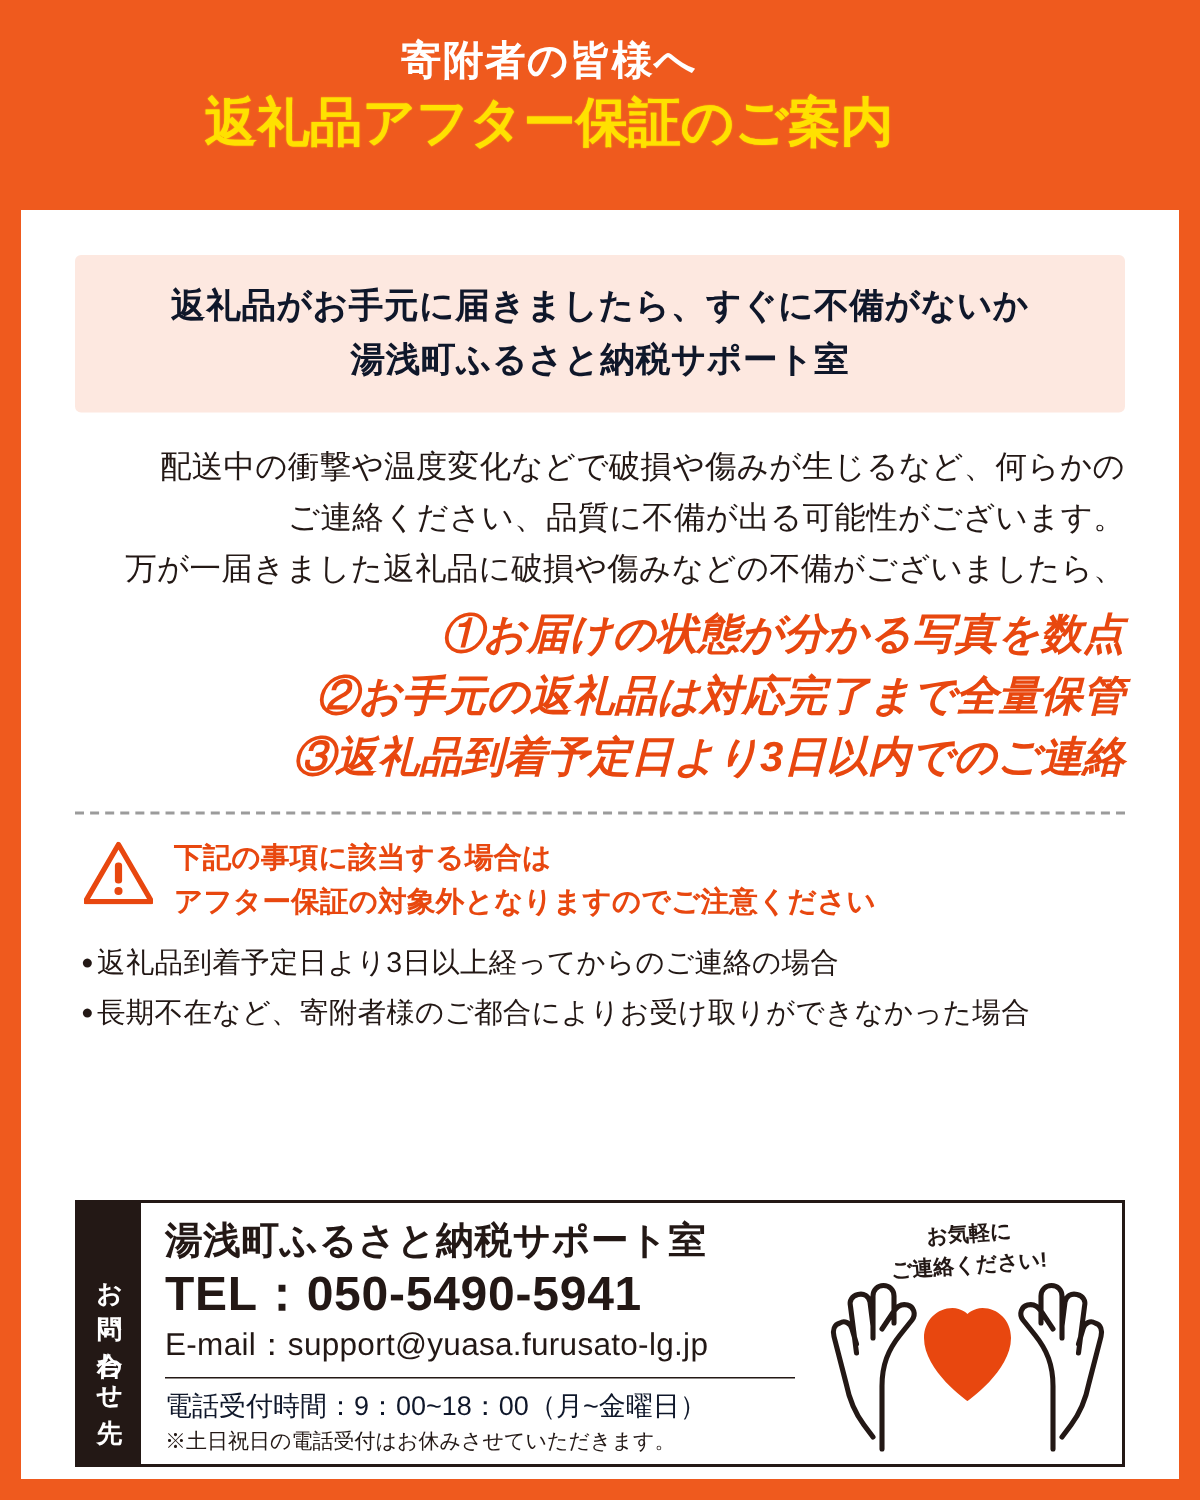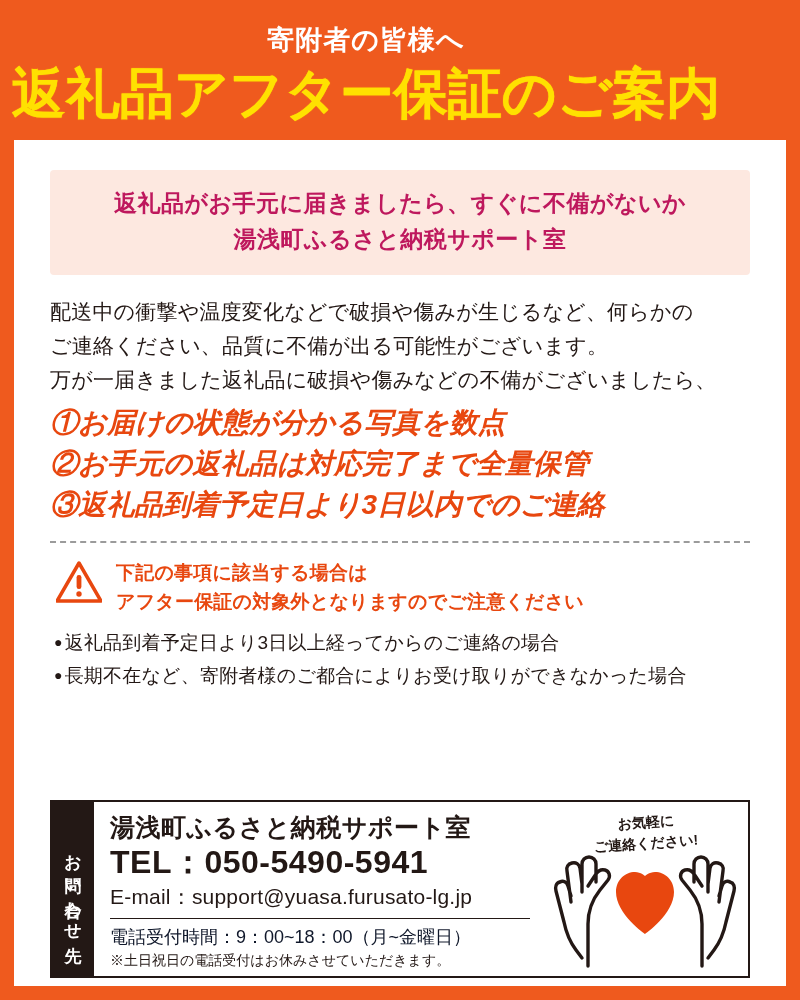--- a/index.html
+++ b/index.html
@@ -27,21 +27,21 @@
   }
   .header-sub {
     color: #ffffff;
     font-size: 27px;
     font-weight: bold;
     letter-spacing: 1px;
     line-height: 1.1;
   }
   .header-title {
     color: #ffe100;
-    font-size: 54px;
+    font-size: 35px;
     font-weight: bold;
     letter-spacing: 0px;
     line-height: 1.25;
     margin-top: 4px;
     text-shadow: 0 0 1px #ffe100;
   }
   
   .panel {
     position: absolute;
     left: 14px;
@@ -53,29 +53,30 @@
     padding: 30px 36px 0 36px;
   }
   
   .notice {
     background: #fde8e0;
     border-radius: 4px;
     padding: 16px 10px 18px 10px;
     text-align: center;
   }
   .notice-line {
-    color: #be185d;
+    color: #0f172a;
     font-size: 23px;
     font-weight: bold;
     line-height: 1.55;
     letter-spacing: 0.5px;
   }
   
   .body-text {
     margin-top: 20px;
+    text-align: right;
   }
   .body-line {
     color: #231815;
     font-size: 21px;
     line-height: 1.62;
     letter-spacing: 0.2px;
   }
   .steps {
     margin-top: 6px;
   }

